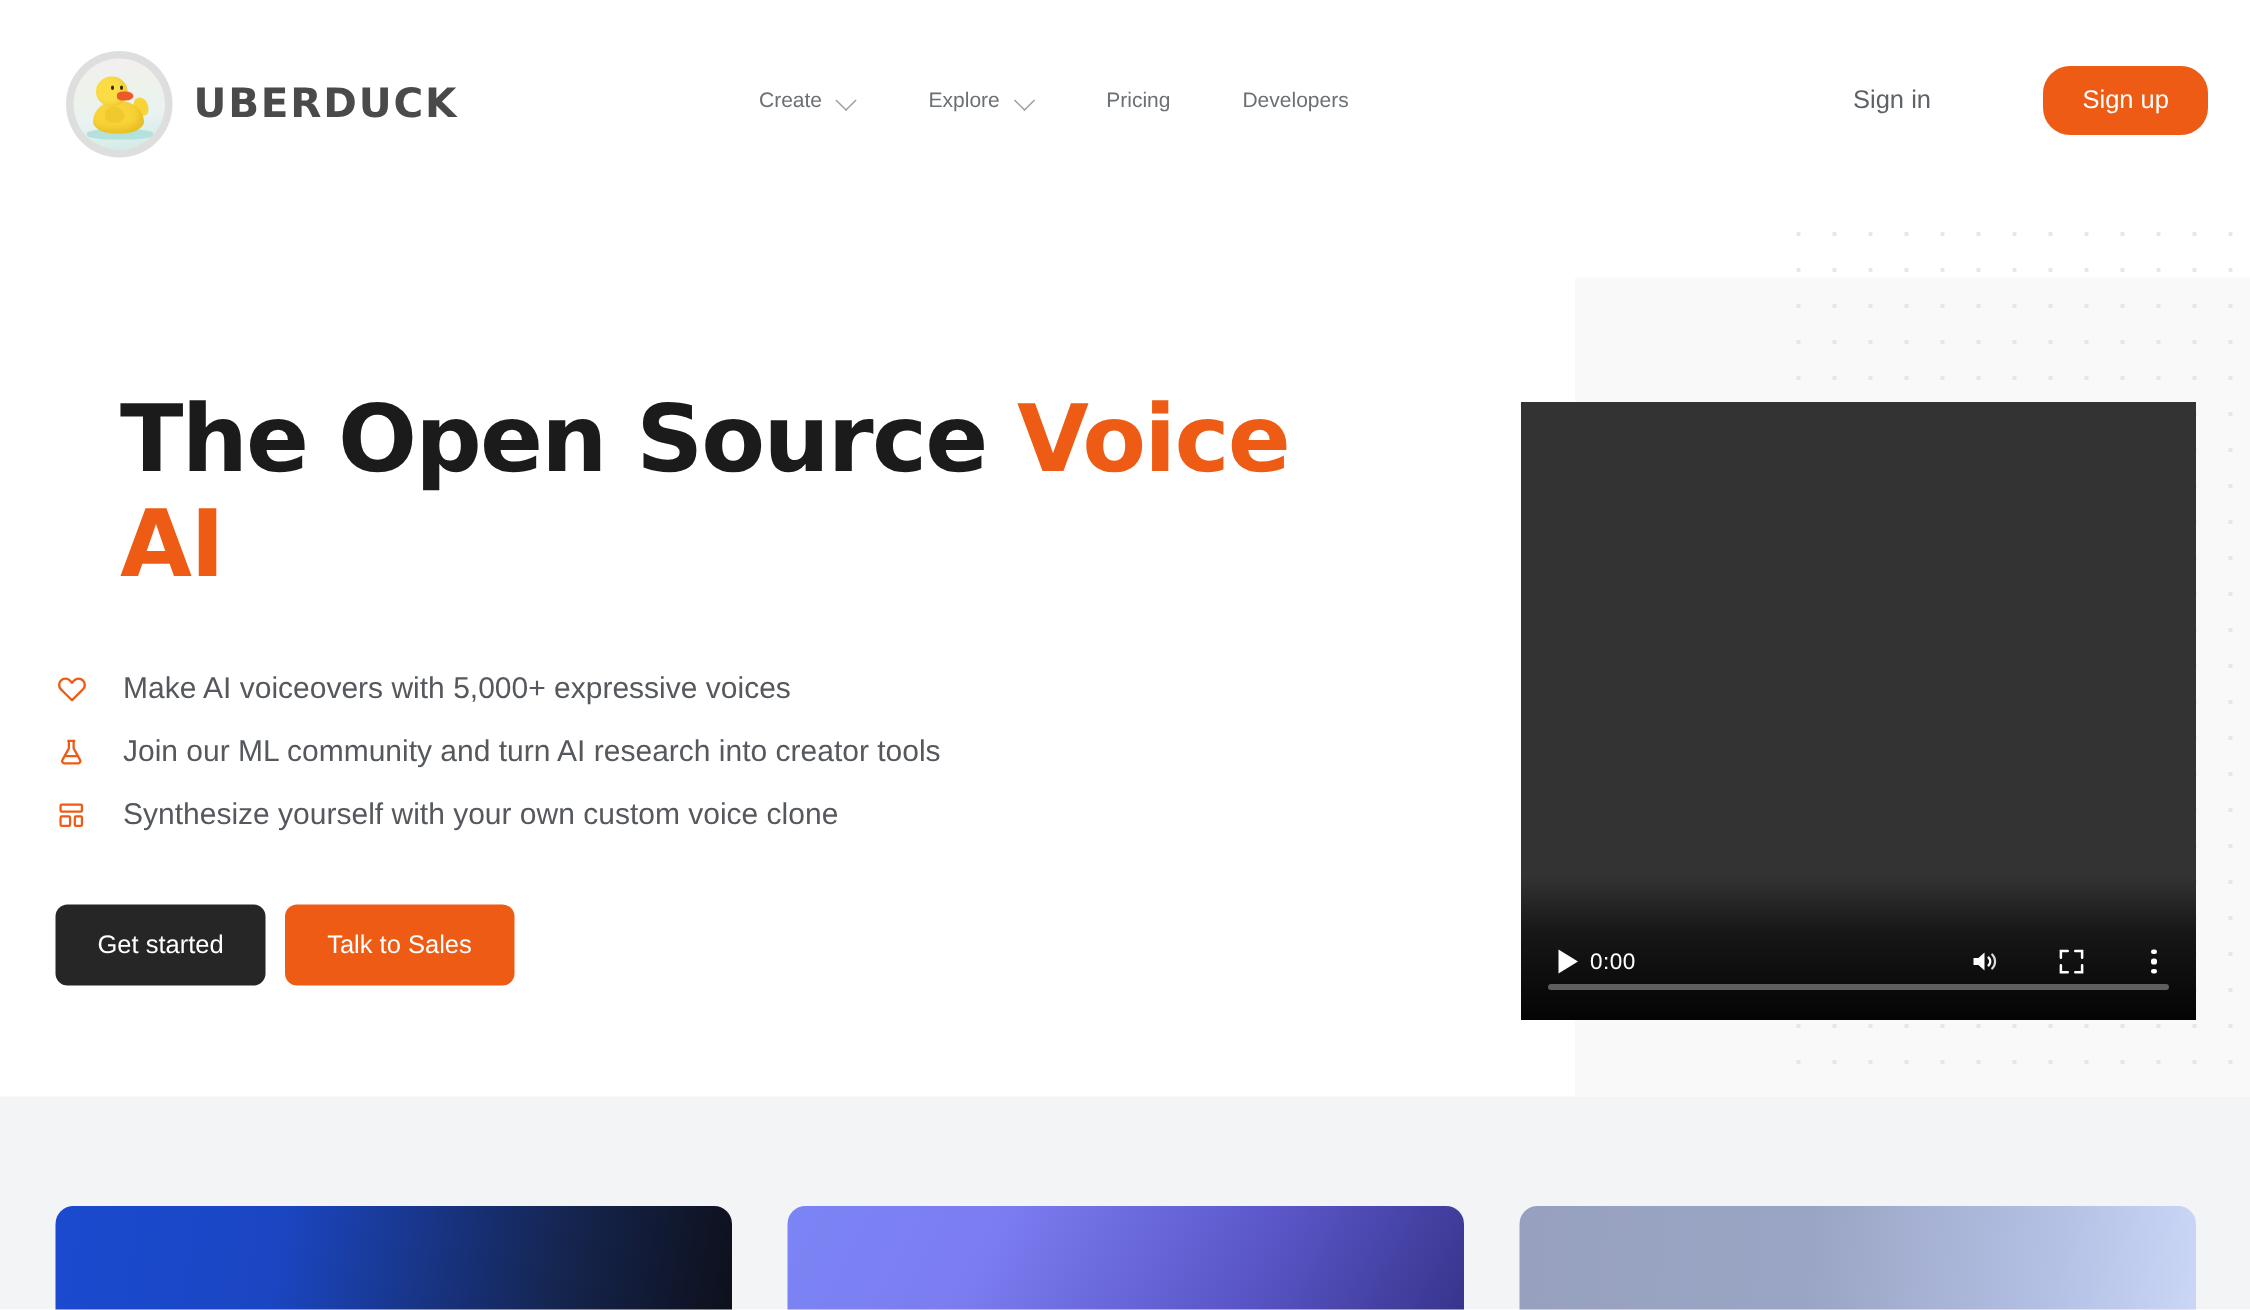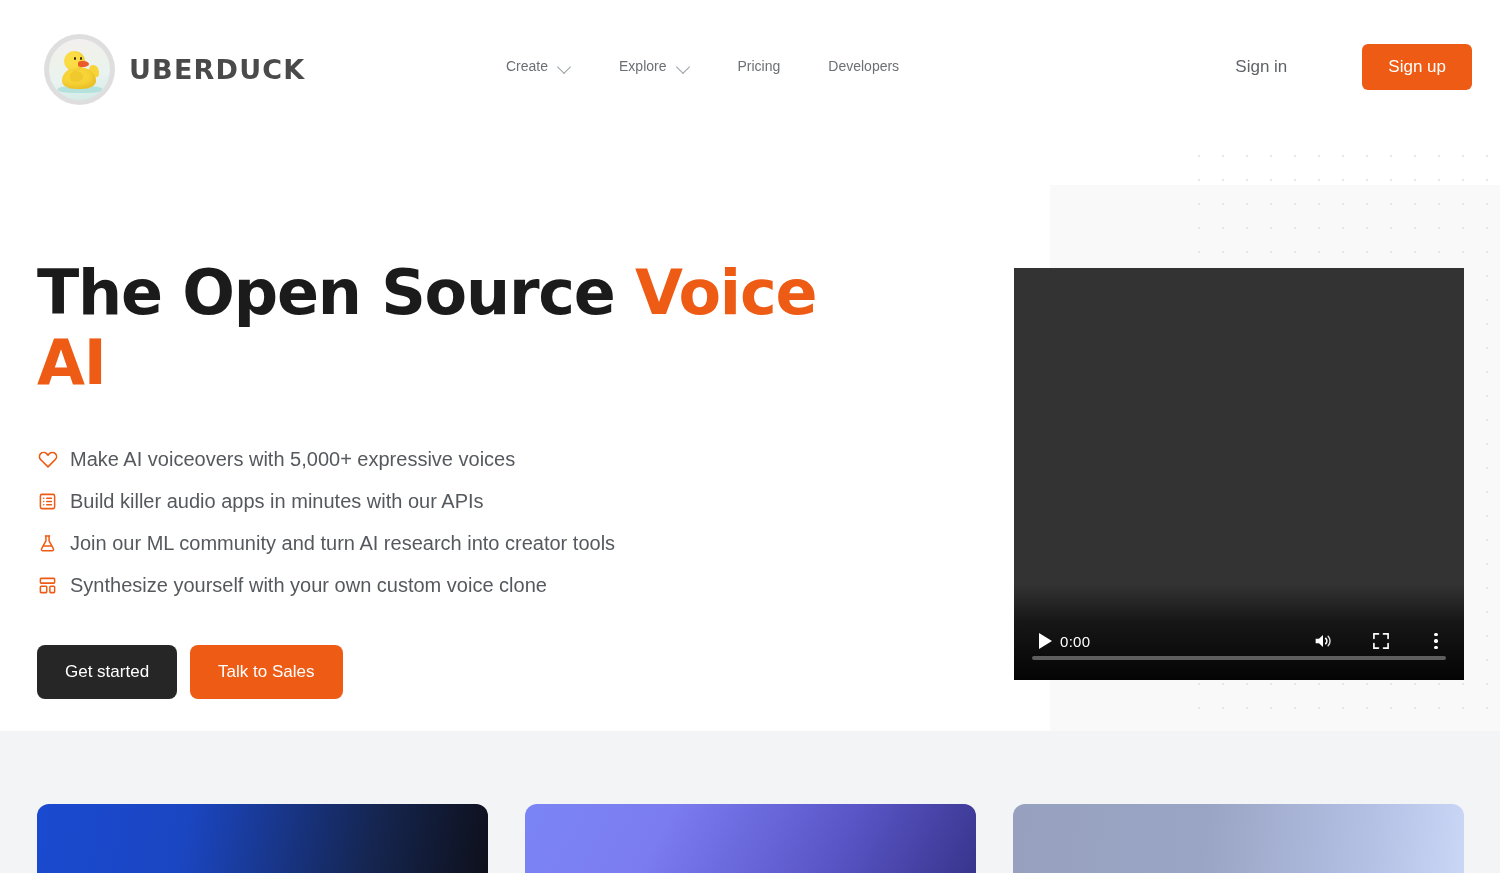--- a/index.html
+++ b/index.html
@@ -122,52 +122,53 @@
     color: #5f6368;
     cursor: pointer;
     margin-right: 75px;
     white-space: nowrap;
   }
   .signup {
     background: #ee5b14;
     color: #ffffff;
     font-size: 17px;
     border: none;
-    border-radius: 6px;
+    border-radius: 18px;
     padding: 13px 26px;
     cursor: pointer;
     font-family: "Liberation Sans", sans-serif;
     white-space: nowrap;
   }
 
   
   .hero-left {
     position: absolute;
     left: 37px; top: 258px;
     width: 940px;
   }
   .headline {
     font-family: "DejaVu Sans", sans-serif;
     font-size: 62px;
     line-height: 1.13;
     font-weight: 700;
     letter-spacing: -1.2px;
     color: #1b1b1b;
     max-width: 830px;
+    margin-left: 43px;
   }
   .headline .accent { color: #ee5b14; }
 
   .bullets {
     margin-top: 40px;
     list-style: none;
   }
   .bullet {
     display: flex;
     align-items: center;
-    gap: 12px;
+    gap: 24px;
     height: 42px;
     font-size: 20px;
     color: #55595e;
   }
   .bullet .bicon {
     width: 21px; height: 21px;
     flex: none;
     display: flex; align-items: center; justify-content: center;
     color: #ee5b14;
   }
@@ -406,34 +407,20 @@
 
         <li class="bullet">
           <span class="bicon">
             <svg width="20" height="20" viewBox="0 0 24 24" fill="none" stroke="currentColor" stroke-width="1.9" stroke-linecap="round" stroke-linejoin="round">
                 <path d="M20.8 5.6a5 5 0 0 0-7.1 0L12 7.3l-1.7-1.7a5 5 0 1 0-7.1 7.1l1.7 1.7L12 21.4l7.1-7.1 1.7-1.7a5 5 0 0 0 0-7z"></path>
               </svg>
           </span>
           <span class="btext">Make AI voiceovers with 5,000+ expressive voices</span>
         </li>
 
-        <li class="bullet">
-          <span class="bicon">
-            <svg width="19" height="19" viewBox="0 0 24 24" fill="none" stroke="currentColor" stroke-width="1.9" stroke-linecap="round" stroke-linejoin="round">
-                <rect x="3" y="3" width="18" height="18" rx="2"></rect>
-                <line x1="11" y1="8" x2="17" y2="8"></line>
-                <line x1="11" y1="12" x2="17" y2="12"></line>
-                <line x1="11" y1="16" x2="17" y2="16"></line>
-                <line x1="7.2" y1="8" x2="7.3" y2="8"></line>
-                <line x1="7.2" y1="12" x2="7.3" y2="12"></line>
-                <line x1="7.2" y1="16" x2="7.3" y2="16"></line>
-              </svg>
-          </span>
-          <span class="btext">Build killer audio apps in minutes with our APIs</span>
-        </li>
 
         <li class="bullet">
           <span class="bicon">
             <svg width="19" height="19" viewBox="0 0 24 24" fill="none" stroke="currentColor" stroke-width="1.9" stroke-linecap="round" stroke-linejoin="round">
                 <path d="M9.5 2.5h5"></path>
                 <path d="M10 2.5v6.2L4.6 18.4A1.9 1.9 0 0 0 6.3 21.3h11.4a1.9 1.9 0 0 0 1.7-2.9L14 8.7V2.5"></path>
                 <path d="M7.2 15.2h9.6"></path>
               </svg>
           </span>
           <span class="btext">Join our ML community and turn AI research into creator tools</span>

